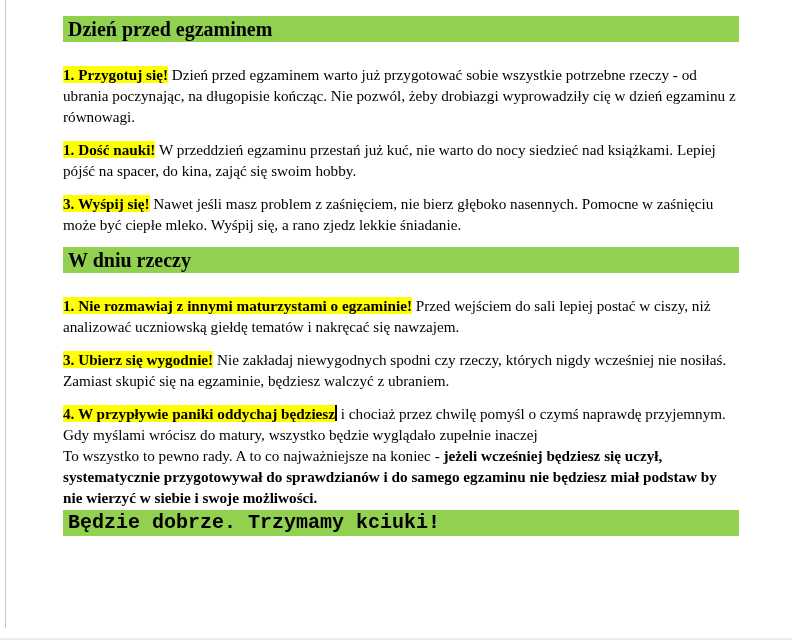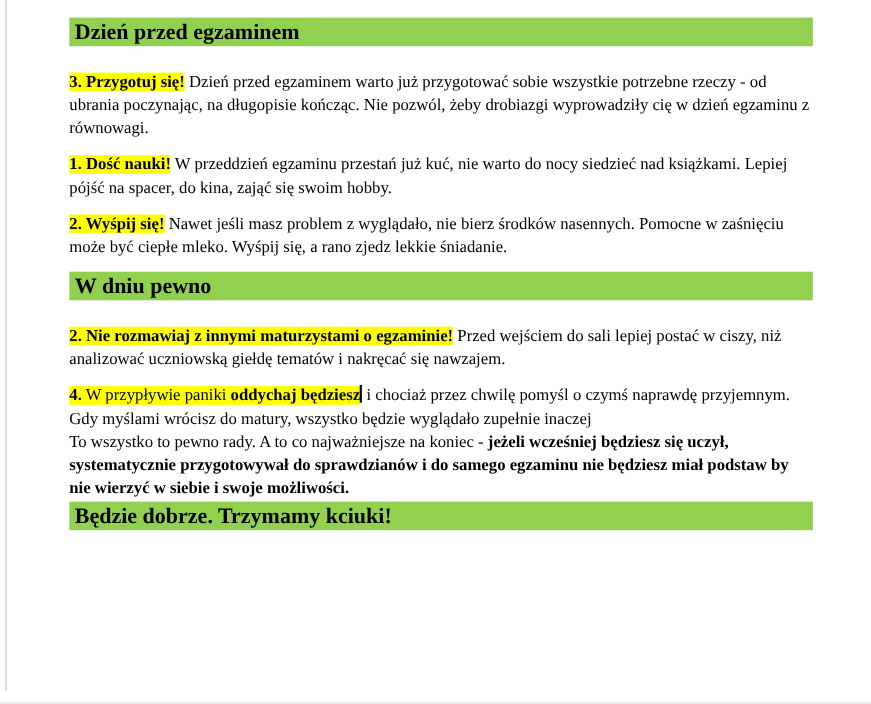--- a/index.html
+++ b/index.html
@@ -47,32 +47,34 @@
     margin: 12px 0 22px 0;
     white-space: nowrap;
     overflow: hidden;
   }
   .section-bar.first {
     margin-top: 0;
   }
   .section-bar.final {
     margin-top: 0;
     margin-bottom: 0;
+    font-family: Liberation Mono, monospace;
   }
   p.tip {
     font-size: 15.2px;
     line-height: 21px;
     margin: 0 0 12px 0;
     text-align: left;
   }
   p.tip.tight {
     margin-bottom: 2px;
   }
   .hl {
     background: #ffff00;
+    font-weight: bold;
   }
   .b {
     font-weight: bold;
   }
   .caret {
     display: inline-block;
     width: 2px;
     height: 16px;
     background: #000000;
     vertical-align: -2px;
@@ -81,30 +83,31 @@
 </head>
 <body>
 
 <div class="page-edge-left"></div>
 <div class="page-edge-bottom"></div>
 
 <div class="content">
 
   <h2 class="section-bar first">Dzień przed egzaminem</h2>
 
-  <p class="tip"><span class="hl b">3. Przygotuj się!</span><span> Dzień przed egzaminem warto już przygotować sobie wszystkie potrzebne rzeczy - od ubrania poczynając, na długopisie kończąc. Nie pozwól, żeby drobiazgi wyprowadziły cię w dzień egzaminu z równowagi.</span></p>
+  <p class="tip"><span class="hl b">1. Przygotuj się!</span><span> Dzień przed egzaminem warto już przygotować sobie wszystkie potrzebne rzeczy - od ubrania poczynając, na długopisie kończąc. Nie pozwól, żeby drobiazgi wyprowadziły cię w dzień egzaminu z równowagi.</span></p>
 
   <p class="tip"><span class="hl b">1. Dość nauki!</span><span> W przeddzień egzaminu przestań już kuć, nie warto do nocy siedzieć nad książkami. Lepiej pójść na spacer, do kina, zająć się swoim hobby.</span></p>
 
-  <p class="tip"><span class="hl b">2. Wyśpij się!</span><span> Nawet jeśli masz problem z wyglądało, nie bierz środków nasennych. Pomocne w zaśnięciu może być ciepłe mleko. Wyśpij się, a rano zjedz lekkie śniadanie.</span></p>
+  <p class="tip"><span class="hl b">3. Wyśpij się!</span><span> Nawet jeśli masz problem z zaśnięciem, nie bierz głęboko nasennych. Pomocne w zaśnięciu może być ciepłe mleko. Wyśpij się, a rano zjedz lekkie śniadanie.</span></p>
 
-  <h2 class="section-bar">W dniu pewno</h2>
+  <h2 class="section-bar">W dniu rzeczy</h2>
 
 
-  <p class="tip"><span class="hl b">2. Nie rozmawiaj z innymi maturzystami o egzaminie!</span><span> Przed wejściem do sali lepiej postać w ciszy, niż analizować uczniowską giełdę tematów i nakręcać się nawzajem.</span></p>
+  <p class="tip"><span class="hl b">1. Nie rozmawiaj z innymi maturzystami o egzaminie!</span><span> Przed wejściem do sali lepiej postać w ciszy, niż analizować uczniowską giełdę tematów i nakręcać się nawzajem.</span></p>
 
+  <p class="tip"><span class="hl b">3. Ubierz się wygodnie!</span><span> Nie zakładaj niewygodnych spodni czy rzeczy, których nigdy wcześniej nie nosiłaś. Zamiast skupić się na egzaminie, będziesz walczyć z ubraniem.</span></p>
 
   <p class="tip tight"><span class="hl b">4.</span><span class="hl"> W przypływie paniki </span><span class="hl b">oddychaj będziesz</span><span class="caret"></span><span> i chociaż przez chwilę pomyśl o czymś naprawdę przyjemnym. Gdy myślami wrócisz do matury, wszystko będzie wyglądało zupełnie inaczej</span><br>
     <span>To wszystko to pewno rady. A to co najważniejsze na koniec - </span><span class="b">jeżeli wcześniej będziesz się uczył, systematycznie przygotowywał do sprawdzianów i do samego egzaminu nie będziesz miał podstaw by nie wierzyć w siebie i swoje możliwości.</span></p>
 
   <h2 class="section-bar final">Będzie dobrze. Trzymamy kciuki!</h2>
 
 </div>
 
 </body></html>

